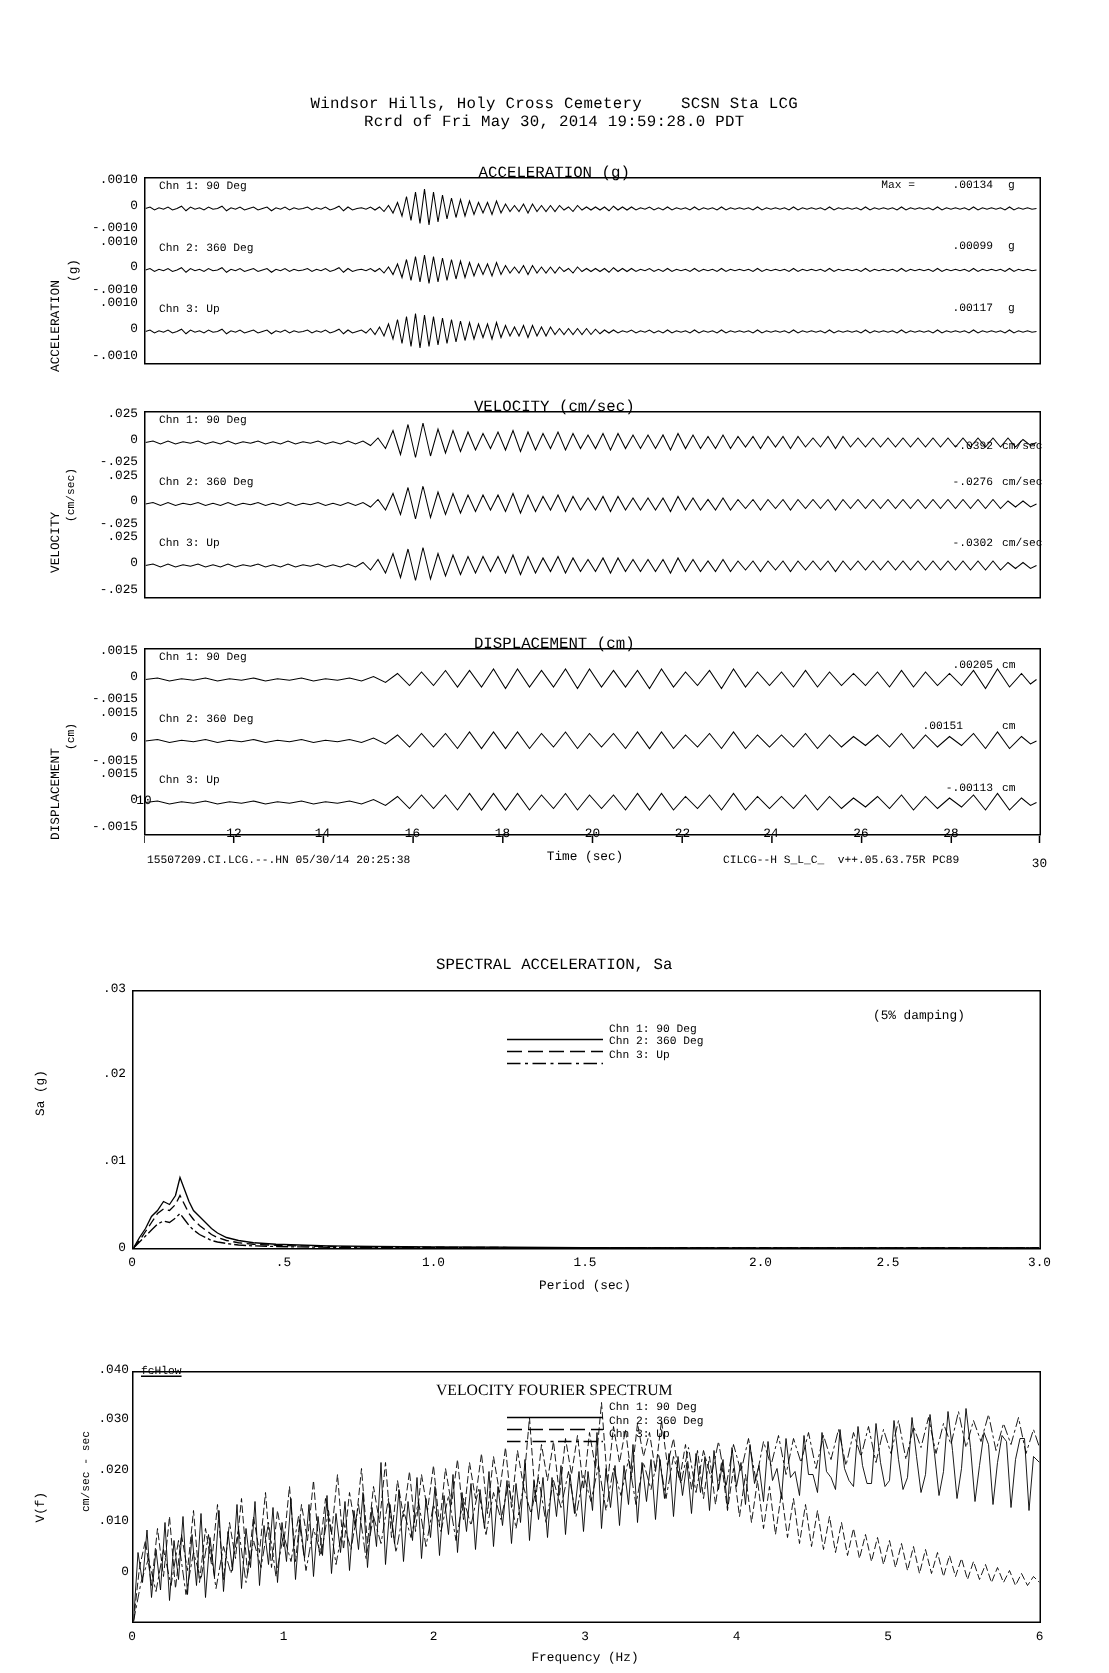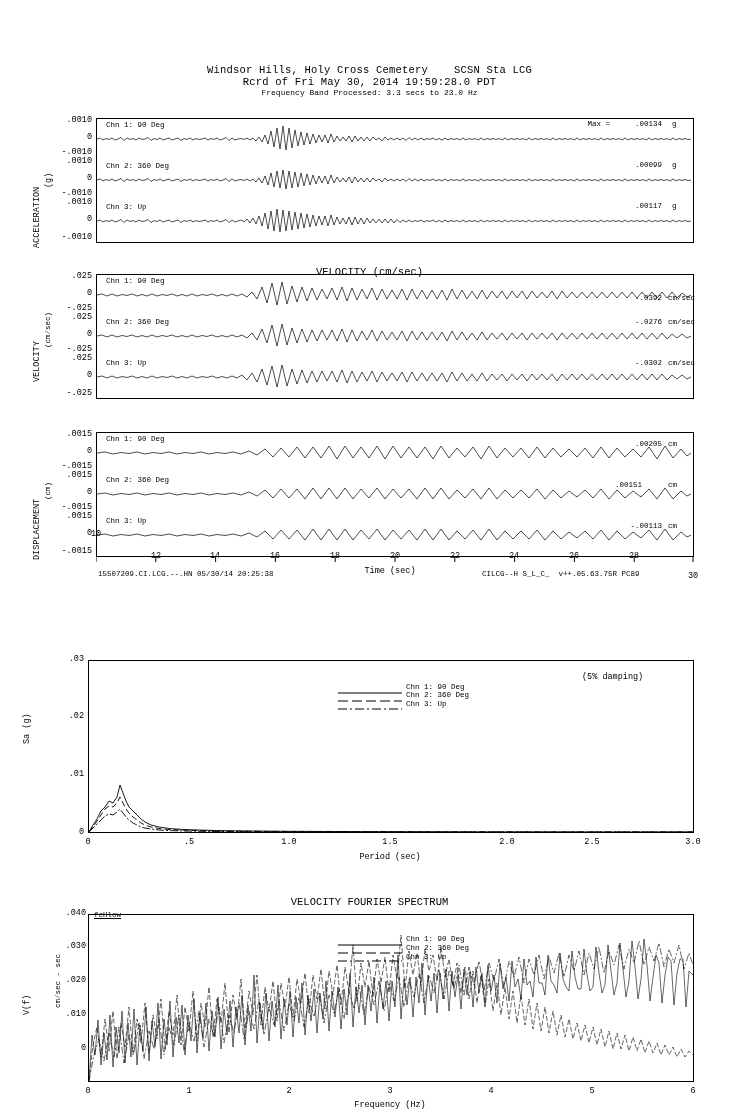--- a/index.html
+++ b/index.html
@@ -19,22 +19,22 @@
   .tick{font-size:8.5px;}
   .ttl{font-size:10.5px;}
 </style>
 </head>
 <body>
 
 <div class="page">
 
   <div class="abs t hdr1 c" style="left:0;top:64px;width:739px;">Windsor Hills, Holy Cross Cemetery    SCSN Sta LCG</div>
   <div class="abs t hdr1 c" style="left:0;top:76px;width:739px;">Rcrd of Fri May 30, 2014 19:59:28.0 PDT</div>
-  <div class="abs t hdr3 c" style="left:0;top:88px;width:739px;">Frequency Band Processed: 3.3 secs to 23.0 Hz</div>
-
+
+  <div class="abs t ttl c" style="left:0;top:110px;width:739px;">ACCELERATION (g)</div>
   <div class="abs" style="left:20px;top:128px;">
     <span class="t lbl vert" style="position:absolute;left:12px;top:120px;display:block;">ACCELERATION</span>
     <span class="t lbl vert" style="position:absolute;left:24px;top:60px;display:block;">(g)</span>
   </div>
 
   <div class="frame" style="left:96px;top:118px;width:598px;height:125px;">
     <svg width="596" height="123" viewBox="0 0 596 123">
 
       <path fill="none" stroke="#000" stroke-width="0.7" d="M0 20 L3 19 L6 21 L9 19.5 L12 20.5 L15 19 L18 21 L21 20 L24 18.5 L27 21.5 L30 19 L33 20.5 L36 19.5 L39 21 L42 19 L45 20.5 L48 20 L51 18.5 L54 21.5 L57 19.5 L60 20.5 L63 19 L66 21 L69 20 L72 19 L75 21 L78 20 L81 19 L84 21.5 L87 19.5 L90 20.5 L93 19 L96 21 L99 19.5 L102 20.5 L105 20 L108 19 L111 21 L114 19.5 L117 20.5 L120 19 L123 21 L126 20 L129 18.5 L132 21.5 L135 19 L138 21 L141 20 L144 19.5 L147 20.5 L150 19 L153 21 L156 19 L159 22 L162 18 L165 23 L168 16 L171 25 L174 12 L177 28 L180 9 L183 30 L186 7 L189 31 L192 9 L195 29 L198 11 L201 27 L204 13 L207 26 L210 14 L213 25 L216 15 L219 24 L222 16 L225 23 L228 16 L231 24 L234 15 L237 23 L240 17 L243 22 L246 18 L249 22 L252 17 L255 23 L258 17 L261 22 L264 18 L267 22 L270 18 L273 22 L276 18 L279 21 L282 19 L285 22 L288 18 L291 21 L294 19 L297 21 L300 19 L303 21 L306 19 L309 21.5 L312 18.5 L315 21 L318 19 L321 21 L324 19 L327 21 L330 19.5 L333 20.5 L336 19 L339 21 L342 19.5 L345 21 L348 19 L351 21 L354 19.5 L357 20.5 L360 19.5 L363 21 L366 19 L369 21 L372 19.5 L375 20.5 L378 19.5 L381 21 L384 19 L387 21 L390 19.5 L393 20.5 L396 19.5 L399 20.5 L402 19.5 L405 21 L408 19 L411 21 L414 19.5 L417 20.5 L420 19.5 L423 20.5 L426 19.5 L429 21 L432 19 L435 21 L438 19.5 L441 20.5 L444 19.5 L447 20.5 L450 19.5 L453 21 L456 19 L459 21 L462 19.5 L465 20.5 L468 19.5 L471 20.5 L474 19.5 L477 21 L480 19 L483 21 L486 19.5 L489 20.5 L492 19.5 L495 20.5 L498 19.5 L501 21 L504 19 L507 21 L510 19.5 L513 20.5 L516 19.5 L519 20.5 L522 19.5 L525 21 L528 19 L531 21 L534 19.5 L537 20.5 L540 19.5 L543 20.5 L546 19.5 L549 21 L552 19 L555 21 L558 19.5 L561 20.5 L564 19.5 L567 20.5 L570 19.5 L573 21 L576 19 L579 21 L582 19.5 L585 20.5 L588 19.5 L591 20.5 L594 20"></path>
 
@@ -94,20 +94,21 @@
   <div class="abs t tick r" style="left:40px;top:370px;width:52px;">0</div>
   <div class="abs t tick r" style="left:40px;top:388px;width:52px;">-.025</div>
 
   <div class="abs t lblsm r" style="left:580px;top:294px;width:82px;">-.0392</div>
   <div class="abs t lblsm" style="left:668px;top:294px;">cm/sec</div>
   <div class="abs t lblsm r" style="left:580px;top:318px;width:82px;">-.0276</div>
   <div class="abs t lblsm" style="left:668px;top:318px;">cm/sec</div>
   <div class="abs t lblsm r" style="left:580px;top:359px;width:82px;">-.0302</div>
   <div class="abs t lblsm" style="left:668px;top:359px;">cm/sec</div>
 
+  <div class="abs t ttl c" style="left:0;top:424px;width:739px;">DISPLACEMENT (cm)</div>
   <div class="abs" style="left:20px;top:442px;">
     <span class="t lbl vert" style="position:absolute;left:12px;top:118px;display:block;">DISPLACEMENT</span>
     <span class="t lblsm vert" style="position:absolute;left:24px;top:58px;display:block;">(cm)</span>
   </div>
 
   <div class="frame" style="left:96px;top:432px;width:598px;height:125px;">
     <svg width="596" height="123" viewBox="0 0 596 123">
       <path fill="none" stroke="#000" stroke-width="0.7" d="M0 20 L8 19 L16 21 L24 19.5 L32 20.5 L40 19 L48 21 L56 19.5 L64 20.5 L72 19 L80 21 L88 19.5 L96 20.5 L104 19 L112 21 L120 19.5 L128 20.5 L136 19 L144 21 L152 18 L160 22 L168 16 L176 24 L184 15 L192 24 L200 14 L208 25 L216 14 L224 25 L232 13 L240 26 L248 13 L256 25 L264 14 L272 25 L280 13 L288 26 L296 13 L304 25 L312 14 L320 25 L328 14 L336 26 L344 13 L352 25 L360 15 L368 24 L376 14 L384 26 L392 13 L400 25 L408 15 L416 24 L424 15 L432 25 L440 14 L448 25 L456 15 L464 24 L472 16 L480 24 L488 15 L496 25 L504 14 L512 25 L520 15 L528 24 L536 16 L544 24 L552 14 L560 26 L568 13 L576 25 L584 16 L590 23 L594 20"></path>
       <path fill="none" stroke="#000" stroke-width="0.7" d="M0 61 L8 60 L16 62 L24 60.5 L32 61.5 L40 60 L48 62 L56 60.5 L64 61.5 L72 60 L80 62 L88 60.5 L96 61.5 L104 60 L112 62 L120 60.5 L128 61.5 L136 60 L144 62 L152 59 L160 63 L168 57 L176 65 L184 56 L192 65 L200 56 L208 66 L216 55 L224 66 L232 55 L240 66 L248 55 L256 66 L264 56 L272 65 L280 55 L288 66 L296 56 L304 65 L312 56 L320 66 L328 55 L336 66 L344 55 L352 66 L360 57 L368 65 L376 56 L384 66 L392 55 L400 66 L408 57 L416 65 L424 57 L432 65 L440 56 L448 66 L456 57 L464 65 L472 58 L480 64 L488 57 L496 65 L504 56 L512 66 L520 57 L528 65 L536 58 L544 64 L552 56 L560 66 L568 55 L576 66 L584 58 L590 63 L594 61"></path>
       <path fill="none" stroke="#000" stroke-width="0.7" d="M0 102 L8 101 L16 103 L24 101.5 L32 102.5 L40 101 L48 103 L56 101.5 L64 102.5 L72 101 L80 103 L88 101.5 L96 102.5 L104 101 L112 103 L120 101.5 L128 102.5 L136 101 L144 103 L152 100 L160 104 L168 98 L176 106 L184 97 L192 106 L200 97 L208 107 L216 96 L224 107 L232 96 L240 107 L248 96 L256 107 L264 97 L272 106 L280 96 L288 107 L296 97 L304 106 L312 97 L320 107 L328 96 L336 107 L344 96 L352 107 L360 98 L368 106 L376 97 L384 107 L392 96 L400 107 L408 98 L416 106 L424 98 L432 106 L440 97 L448 107 L456 98 L464 106 L472 99 L480 105 L488 98 L496 106 L504 97 L512 107 L520 98 L528 106 L536 99 L544 105 L552 97 L560 107 L568 96 L576 107 L584 99 L590 104 L594 102"></path>
@@ -159,20 +160,21 @@
   <div class="abs t tick c" style="left:440px;top:551px;width:30px;">22</div>
   <div class="abs t tick c" style="left:499px;top:551px;width:30px;">24</div>
   <div class="abs t tick c" style="left:559px;top:551px;width:30px;">26</div>
   <div class="abs t tick c" style="left:619px;top:551px;width:30px;">28</div>
   <div class="abs t tick c" style="left:678px;top:551px;width:30px;margin-top:20px;">30</div>
 
   <div class="abs t lbl c" style="left:320px;top:566px;width:140px;">Time (sec)</div>
   <div class="abs t lblsm" style="left:98px;top:570px;">15507209.CI.LCG.--.HN 05/30/14 20:25:38</div>
   <div class="abs t lblsm" style="left:482px;top:570px;">CILCG--H S_L_C_  v++.05.63.75R PC89</div>
 
+  <div class="abs t ttl c" style="left:0;top:638px;width:739px;">SPECTRAL ACCELERATION, Sa</div>
 
   <div class="abs" style="left:22px;top:700px;">
     <span class="t lbl vert" style="position:absolute;left:0;top:44px;display:block;">Sa (g)</span>
   </div>
 
   <div class="frame" style="left:88px;top:660px;width:606px;height:173px;">
     <svg width="604" height="171" viewBox="0 0 604 171">
 
       <path fill="none" stroke="#000" stroke-width="0.9" d="M0 171 L4 164 L8 158 L12 150 L16 146 L20 140 L24 142 L28 136 L31 124 L34 132 L37 140 L40 146 L44 150 L48 154 L52 158 L56 161 L62 164 L70 166 L80 167.5 L95 168.5 L110 169 L130 169.6 L160 170 L200 170.3 L250 170.5 L300 170.7 L400 170.9 L500 171 L604 171"></path>
 
@@ -202,21 +204,21 @@
     <svg width="210" height="30" viewBox="0 0 210 30">
       <line x1="0" y1="5" x2="64" y2="5" stroke="#000" stroke-width="1"></line>
       <line x1="0" y1="13" x2="64" y2="13" stroke="#000" stroke-width="1" stroke-dasharray="10,4"></line>
       <line x1="0" y1="21" x2="64" y2="21" stroke="#000" stroke-width="1" stroke-dasharray="9,3,2,3"></line>
     </svg>
   </div>
   <div class="abs t lblsm" style="left:406px;top:683px;">Chn 1: 90 Deg</div>
   <div class="abs t lblsm" style="left:406px;top:691px;">Chn 2: 360 Deg</div>
   <div class="abs t lblsm" style="left:406px;top:700px;">Chn 3: Up</div>
 
-  <div class="abs t ttl c" style="left:0;top:896px;width:739px;">VELOCITY FOURIER SPECTRUM</div>
+  <div class="abs t ttl c" style="left:0;top:922px;width:739px;font-family:Liberation Serif, serif;">VELOCITY FOURIER SPECTRUM</div>
 
   <div class="abs" style="left:22px;top:985px;">
     <span class="t lbl vert" style="position:absolute;left:0;top:30px;display:block;">V(f)</span>
   </div>
   <div class="abs" style="left:54px;top:912px;">
     <span class="t lblsm vert" style="position:absolute;left:0;top:96px;display:block;">cm/sec - sec</span>
   </div>
 
   <div class="frame" style="left:88px;top:914px;width:606px;height:168px;">
     <svg width="604" height="166" viewBox="0 0 604 166">

